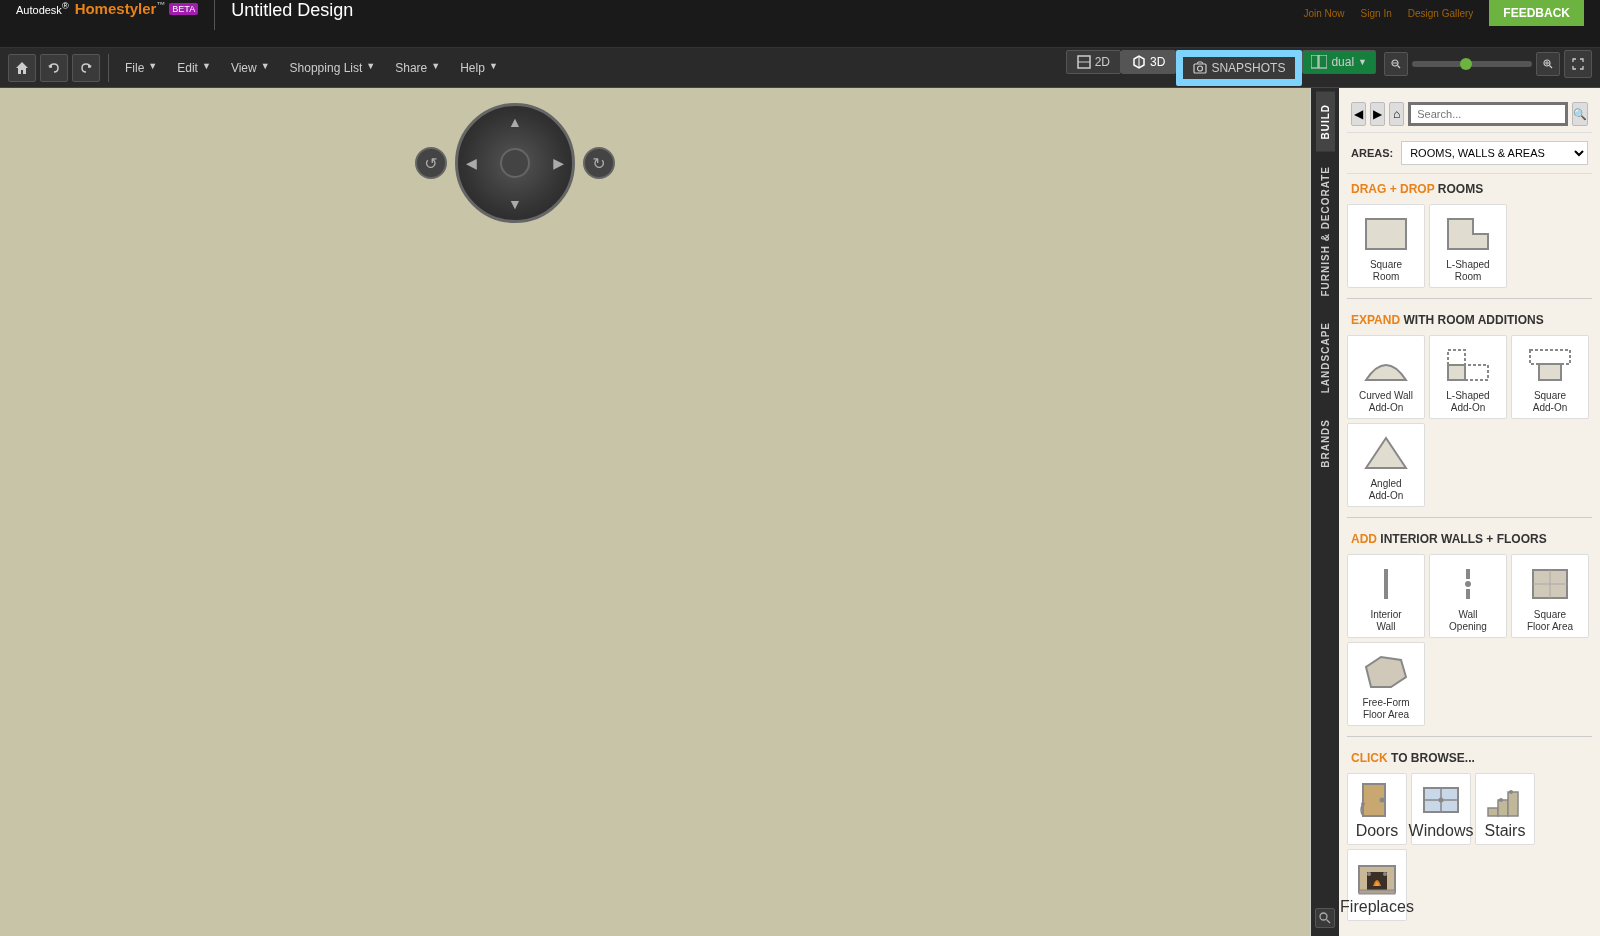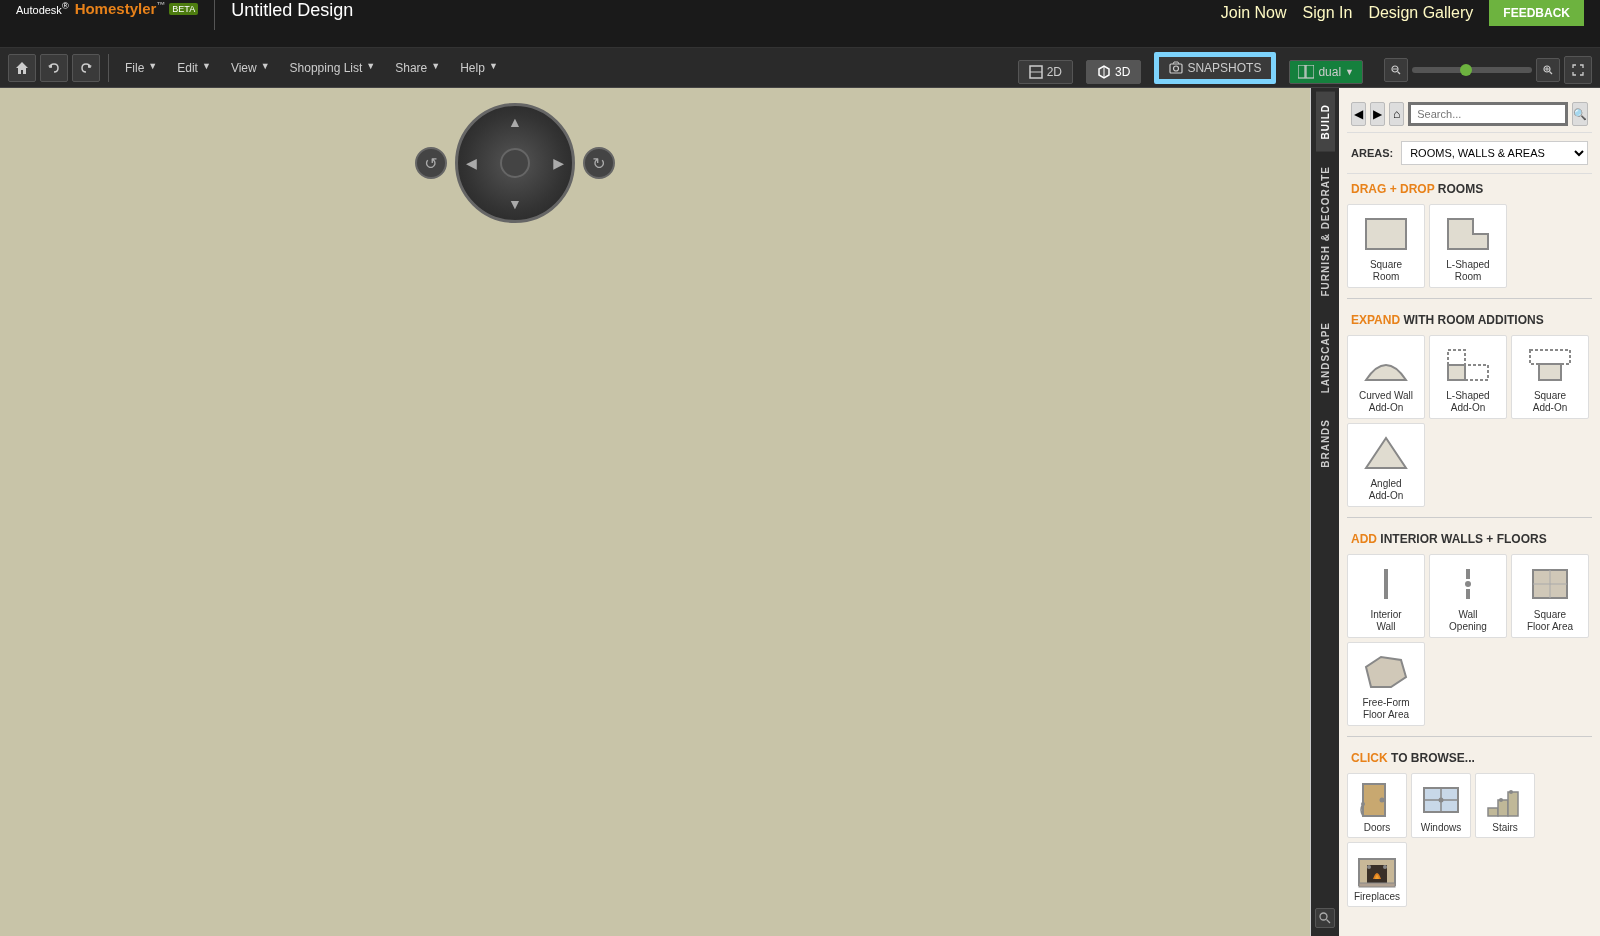--- a/index.html
+++ b/index.html
@@ -6,25 +6,25 @@
     body { width: 1600px; height: 936px; overflow: hidden; font-family: Arial, sans-serif; background: #1a1a1a; }
 
     
     #top-bar {
       display: flex; align-items: flex-start; height: 48px;
       background: #1a1a1a; border-bottom: 1px solid #333;
       padding: 0 16px; gap: 16px;
     }
     #logo { display: flex; align-items: center; gap: 4px; }
     #logo-autodesk { color: #fff; font-size: 11px; }
-    #logo-beta { background: #4d7c0f; color: #fff; font-size: 9px; padding: 1px 3px; border-radius: 2px; vertical-align: super; }
+    #logo-beta { background: #a21caf; color: #fff; font-size: 9px; padding: 1px 3px; border-radius: 2px; vertical-align: super; }
     #divider-top { width: 1px; height: 30px; background: #555; }
     #design-title { color: #fff; font-size: 18px; font-weight: normal; }
     #top-right { margin-left: auto; display: flex; align-items: center; gap: 16px; }
-    #top-right a { color: #fef9c3; font-size: 16px; text-decoration: none; }
+    #top-right a { color: #a16207; font-size: 10px; text-decoration: none; }
     #feedback-btn {
       background: #6db33f; color: #fff; font-size: 12px; font-weight: bold;
       padding: 6px 14px; border: none; cursor: pointer; text-transform: uppercase;
     }
 
     
     #toolbar {
       display: flex; align-items: center; height: 40px;
       background: #2a2a2a; border-bottom: 1px solid #444;
       padding: 0 8px; gap: 4px;
@@ -33,29 +33,29 @@
       background: #3a3a3a; border: 1px solid #555; color: #ddd;
       width: 28px; height: 28px; display: flex; align-items: center; justify-content: center;
       cursor: pointer; font-size: 12px; border-radius: 2px;
     }
     .menu-btn {
       background: none; border: none; color: #ccc; font-size: 12px;
       cursor: pointer; padding: 4px 8px; display: flex; align-items: flex-start; gap: 4px;
     }
     .menu-arrow { font-size: 9px; }
     #toolbar-divider { width: 1px; height: 28px; background: #555; margin: 0 4px; }
-    #view-controls { margin-left: auto; display: flex; align-items: flex-end; gap: 13px; }
+    #view-controls { margin-left: auto; display: flex; align-items: flex-start; gap: 0; }
     .view-btn {
       background: #3a3a3a; border: 1px solid #555; color: #ccc;
       padding: 4px 10px; font-size: 12px; cursor: pointer; display: flex; align-items: center; gap: 4px;
       border-radius: 2px;
     }
     .view-btn.active { background: #555; color: #fff; }
     #snapshots-btn {
-      background: #3a3a3a; border: 5px solid #7dd3fc; color: #ccc;
+      background: #3a3a3a; border: 7px solid #7dd3fc; color: #ccc;
       padding: 4px 10px; font-size: 12px; cursor: pointer; display: flex; align-items: center; gap: 4px;
       border-radius: 2px;
     }
     #dual-btn {
       background: #15803d; border: 1px solid #555; color: #ccc;
       padding: 4px 8px; font-size: 12px; cursor: pointer; display: flex; align-items: center; gap: 4px;
       border-radius: 2px;
     }
     #zoom-bar { display: flex; align-items: center; gap: 4px; margin-left: 8px; }
     #zoom-minus, #zoom-plus { background: #3a3a3a; border: 1px solid #555; color: #ccc; width: 24px; height: 24px; cursor: pointer; font-size: 14px; display: flex; align-items: center; justify-content: center; border-radius: 2px; }
@@ -153,21 +153,21 @@
     .section-divider { height: 1px; background: #ccc; margin: 6px 0; }
 
     
     .browse-grid { display: flex; gap: 4px; flex-wrap: wrap; padding: 4px 0; }
     .browse-cell {
       display: flex; flex-direction: column; align-items: center;
       width: 60px; cursor: pointer; padding: 4px;
       border: 1px solid #ddd; background: #fff; border-radius: 2px;
     }
     .browse-icon { width: 48px; height: 44px; display: flex; align-items: center; justify-content: center; }
-    .browse-label { font-size: 10px; color: #333; text-align: center; }
+    .browse-label { font-size: 16px; color: #333; text-align: center; }
 
     
     #canvas-bg {
       position: absolute; inset: 0;
       background: #c8c4a8;
     }
 
     
     ::-webkit-scrollbar { width: 6px; }
     ::-webkit-scrollbar-track { background: #ddd; }

